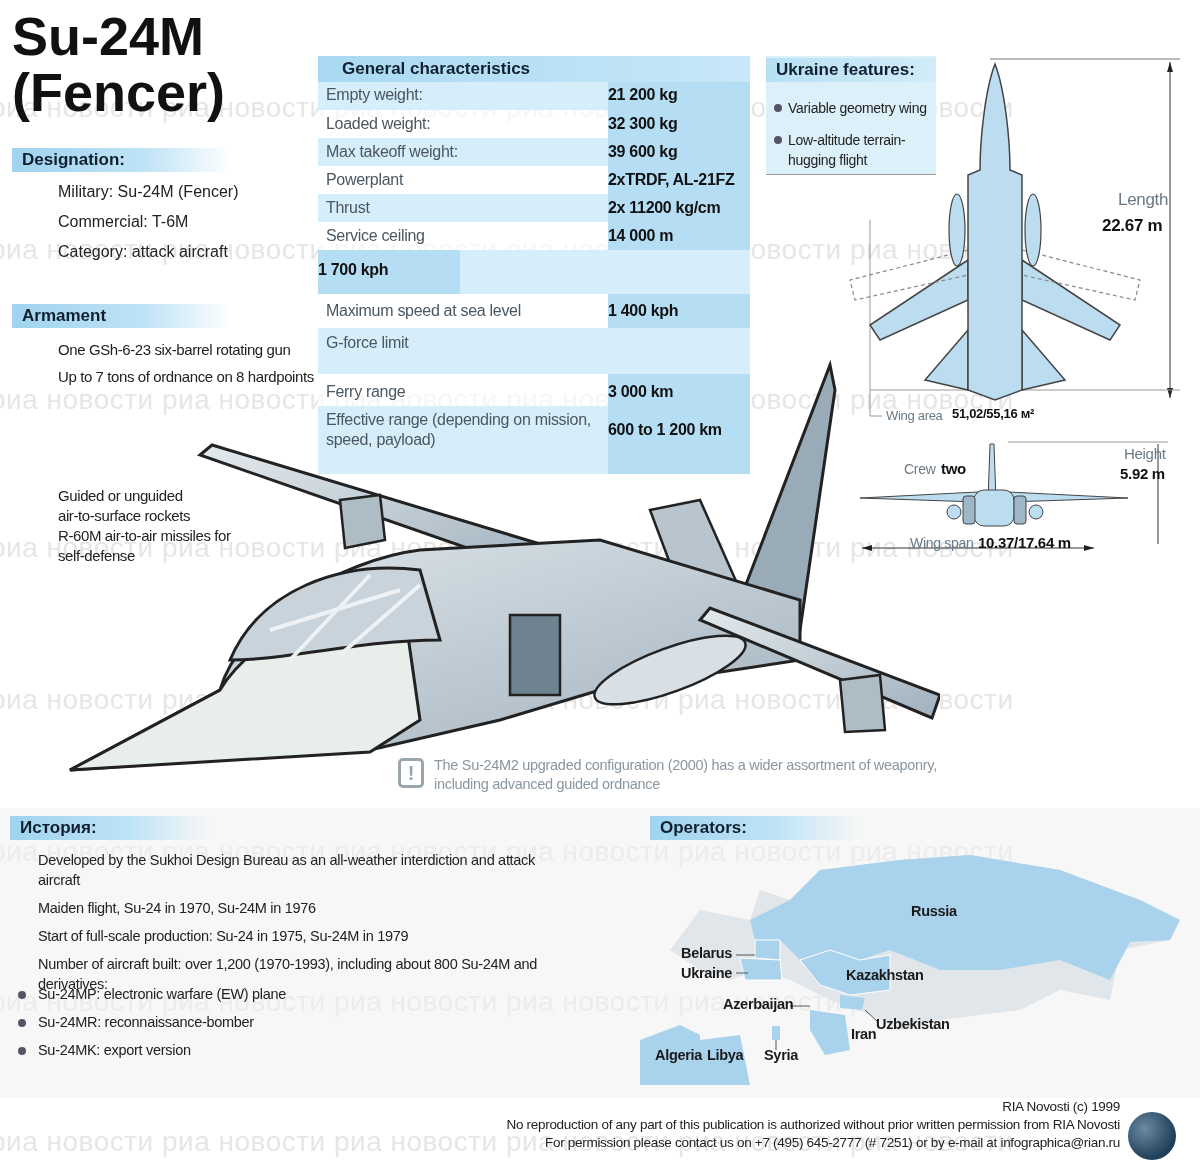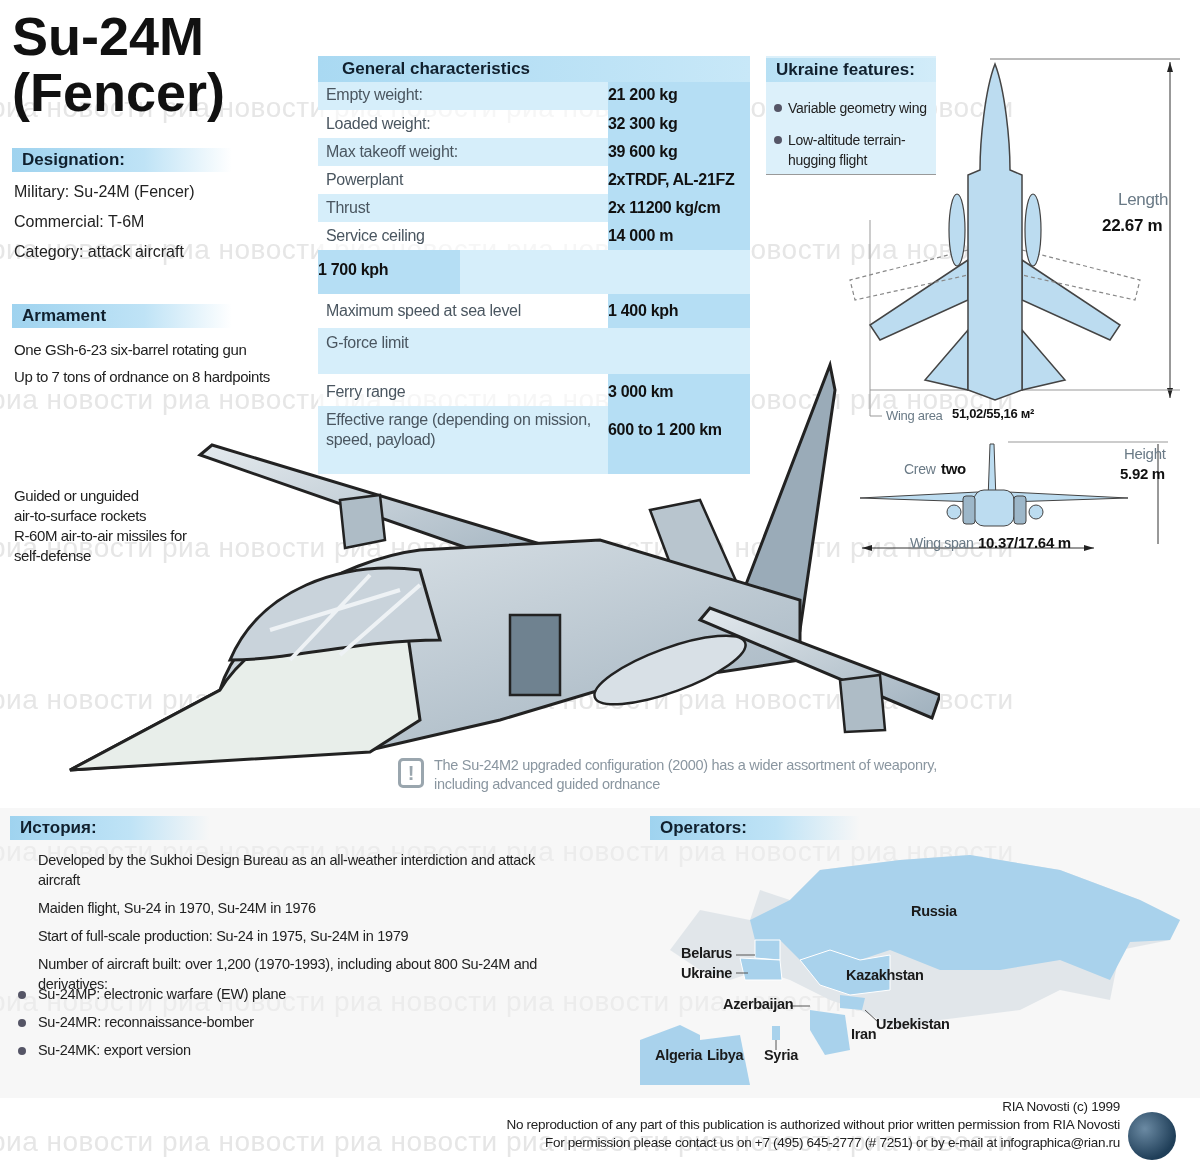--- a/index.html
+++ b/index.html
@@ -6,21 +6,21 @@
   body { width:1200px; height:1166px; position:relative; overflow:hidden; background:#ffffff;
          font-family:"Liberation Sans", "DejaVu Sans", sans-serif; color:#1a1a1a; }
   .abs { position:absolute; }
   
   .wm { position:absolute; inset:0; pointer-events:none; z-index:0; }
   .wm-row { position:absolute; left:-10px; white-space:nowrap; font-size:28px; color:#e6e6e6; letter-spacing:0.5px; }
 
   .title { left:12px; top:8px; font-size:54px; font-weight:bold; line-height:56px; color:#111; z-index:2; }
   .sec-head { position:absolute; height:24px; line-height:24px; padding-left:10px; font-size:17px; font-weight:bold; color:#10202e;
               background:linear-gradient(to right,#9fd3ef 0%,#bfe3f6 60%,rgba(255,255,255,0) 100%); z-index:2; }
-  .txt { position:absolute; font-size:16px; color:#222; z-index:2; line-height:20px; }
+  .txt { position:absolute; font-size:16px; color:#222; z-index:2; line-height:20px;margin-left:44px; }
   .txt.cond { font-size:15px; letter-spacing:-0.4px; }
 
   
   .gc { position:absolute; left:318px; top:56px; width:432px; height:428px; z-index:2; }
   .gc-head { height:26px; line-height:26px; padding-left:24px; font-size:17px; font-weight:bold; color:#10202e;
              background:linear-gradient(to right,#a9d9f2,#c8e8f8); }
   .gc-row { position:relative; display:flex; font-size:16px; letter-spacing:-0.3px; }
   .gc-row .lbl { width:290px; padding-left:8px; color:#4a5660; box-sizing:border-box; }
   .gc-row .val { width:142px; font-weight:bold; color:#111; background:#b5def4; box-sizing:border-box; }
   .gc-row.alt { background:#d6eefa; }

